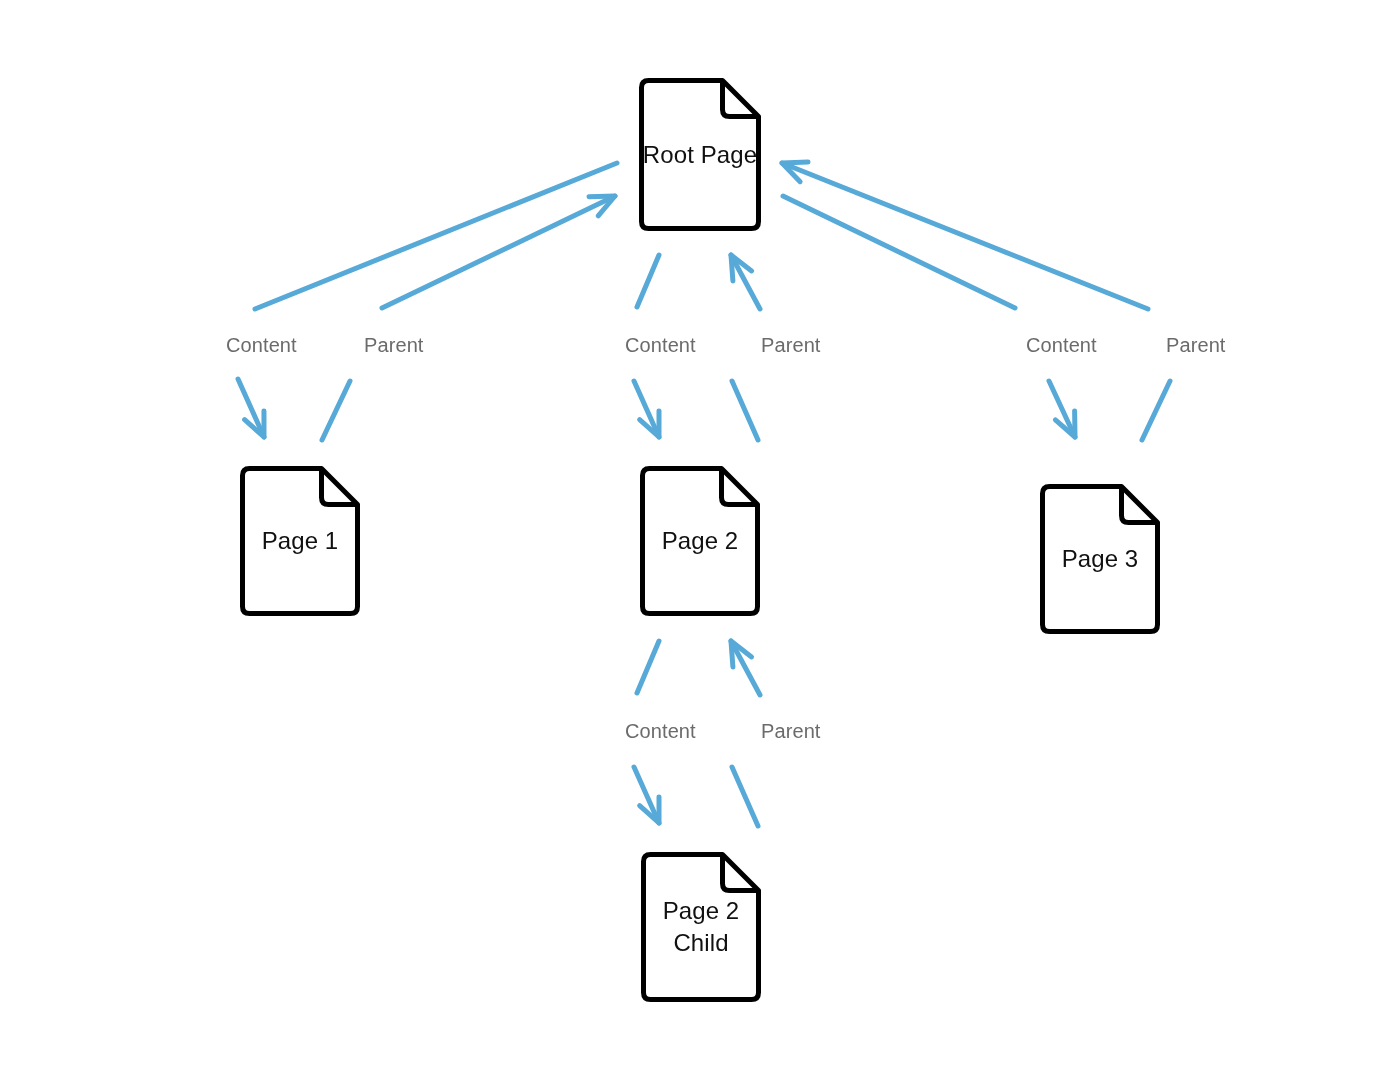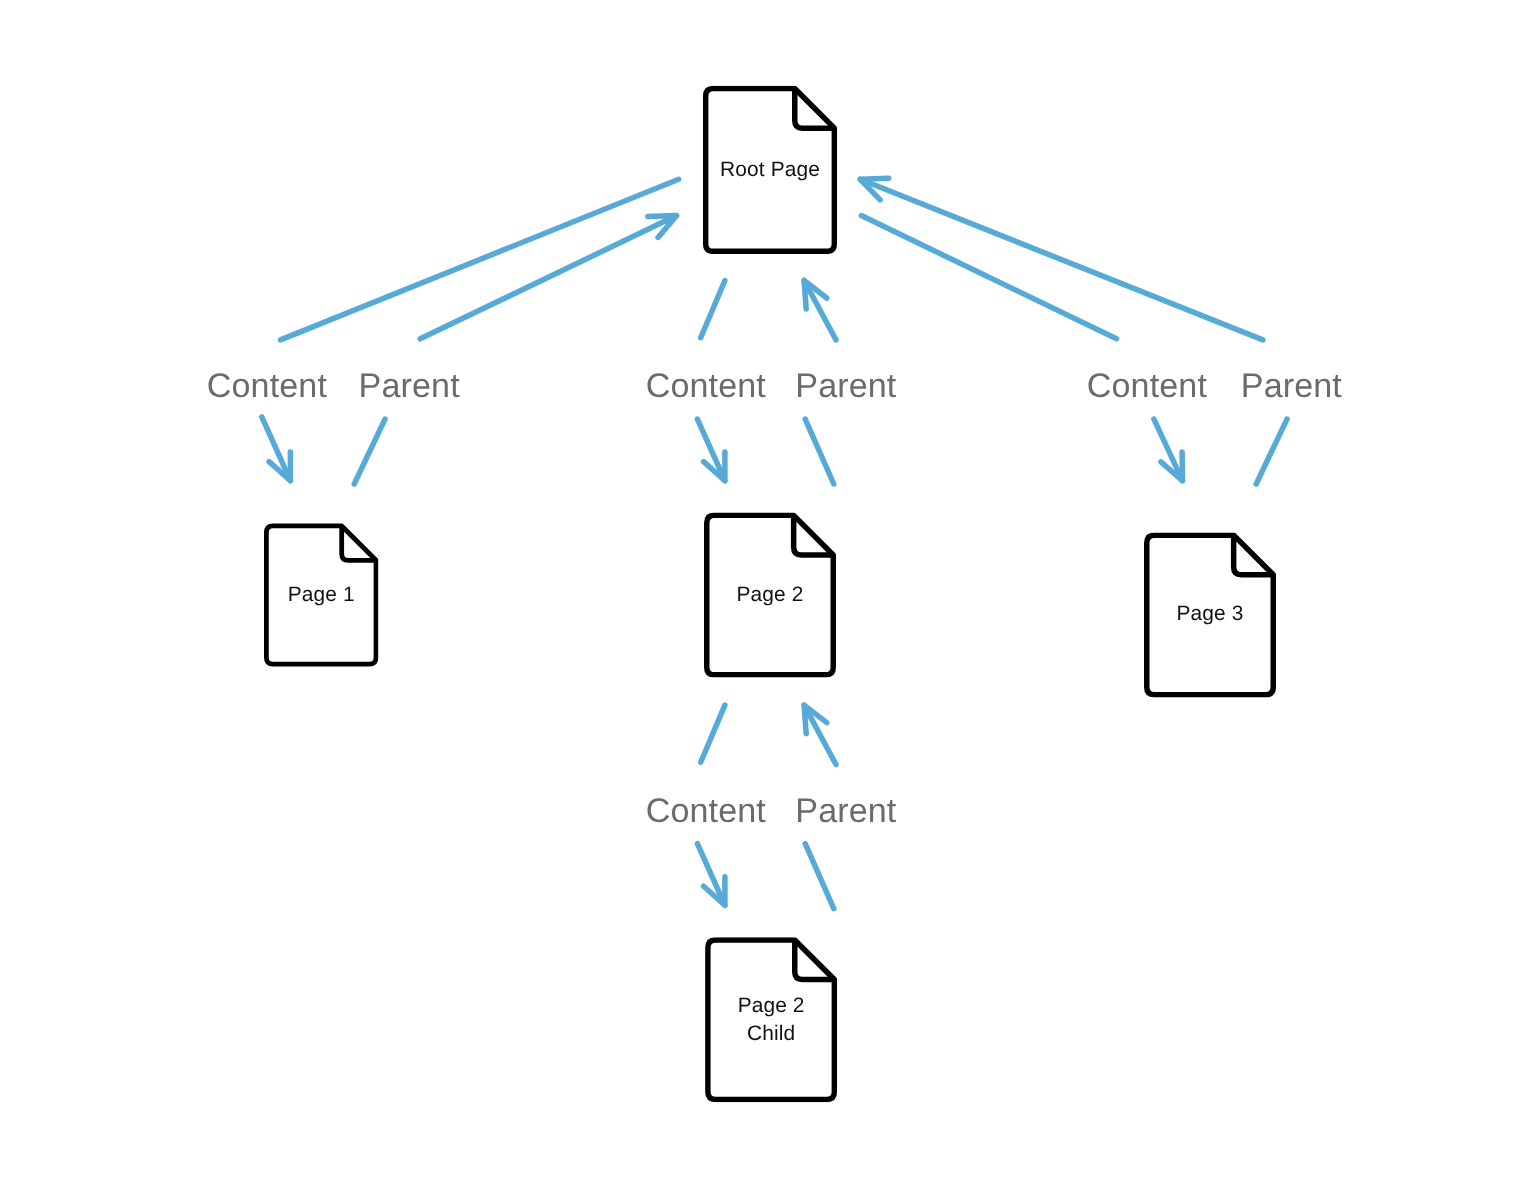--- a/index.html
+++ b/index.html
@@ -37,34 +37,35 @@
     left: 0;
     top: 0;
     width: 100%;
     height: 100%;
   }
   .doc-label {
     position: relative;
     z-index: 2;
     text-align: center;
     color: #111111;
-    font-size: 19px;
+    font-size: 24px;
     line-height: 1.32;
     font-family: "Liberation Sans", sans-serif;
     white-space: pre-line;
     letter-spacing: 0.1px;
   }
   .edge-label {
     position: absolute;
     color: #6b6b6b;
-    font-size: 31px;
+    font-size: 20px;
     line-height: 1;
     font-family: "Liberation Sans", sans-serif;
     white-space: nowrap;
     letter-spacing: 0.1px;
+    margin-left: 38px;
   }
 </style>
 </head>
 <body>
 
 <div id="diagram-root" style="background: rgb(255, 255, 255);">
 
   <svg id="diagram-svg" viewBox="0 0 1400 1082" xmlns="http://www.w3.org/2000/svg">
       <g>
         <line x1="617" y1="163" x2="255" y2="309" stroke="#57a9d8" stroke-width="5" stroke-linecap="round"></line>
@@ -109,21 +110,21 @@
     </svg>
 
   <div id="nodes-layer">
       <div class="doc-node" style="left: 639px; top: 78px; width: 122px; height: 153px;">
         <svg class="doc-shape" viewBox="0 0 122 153">
           <path d="M 9.5 2.5 L 83.5 2.5 L 119.5 38.5 L 119.5 143.5 Q 119.5 150.5 112.5 150.5 L 9.5 150.5 Q 2.5 150.5 2.5 143.5 L 2.5 9.5 Q 2.5 2.5 9.5 2.5 Z" fill="#ffffff" stroke="#000000" stroke-width="5" stroke-linejoin="round"></path>
           <path d="M 83.5 4.5 L 83.5 31.5 Q 83.5 38.5 90.5 38.5 L 117.5 38.5" fill="none" stroke="#000000" stroke-width="5" stroke-linecap="round" stroke-linejoin="round"></path>
         </svg>
         <div class="doc-label" style="color: rgb(17, 17, 17);">Root Page</div>
       </div>
-      <div class="doc-node" style="left: 240px; top: 466px; width: 104px; height: 150px;">
+      <div class="doc-node" style="left: 240px; top: 466px; width: 120px; height: 150px;">
         <svg class="doc-shape" viewBox="0 0 120 150">
           <path d="M 9.5 2.5 L 81.5 2.5 L 117.5 38.5 L 117.5 140.5 Q 117.5 147.5 110.5 147.5 L 9.5 147.5 Q 2.5 147.5 2.5 140.5 L 2.5 9.5 Q 2.5 2.5 9.5 2.5 Z" fill="#ffffff" stroke="#000000" stroke-width="5" stroke-linejoin="round"></path>
           <path d="M 81.5 4.5 L 81.5 31.5 Q 81.5 38.5 88.5 38.5 L 115.5 38.5" fill="none" stroke="#000000" stroke-width="5" stroke-linecap="round" stroke-linejoin="round"></path>
         </svg>
         <div class="doc-label" style="color: rgb(17, 17, 17);">Page 1</div>
       </div>
       <div class="doc-node" style="left: 640px; top: 466px; width: 120px; height: 150px;">
         <svg class="doc-shape" viewBox="0 0 120 150">
           <path d="M 9.5 2.5 L 81.5 2.5 L 117.5 38.5 L 117.5 140.5 Q 117.5 147.5 110.5 147.5 L 9.5 147.5 Q 2.5 147.5 2.5 140.5 L 2.5 9.5 Q 2.5 2.5 9.5 2.5 Z" fill="#ffffff" stroke="#000000" stroke-width="5" stroke-linejoin="round"></path>
           <path d="M 81.5 4.5 L 81.5 31.5 Q 81.5 38.5 88.5 38.5 L 115.5 38.5" fill="none" stroke="#000000" stroke-width="5" stroke-linecap="round" stroke-linejoin="round"></path>

